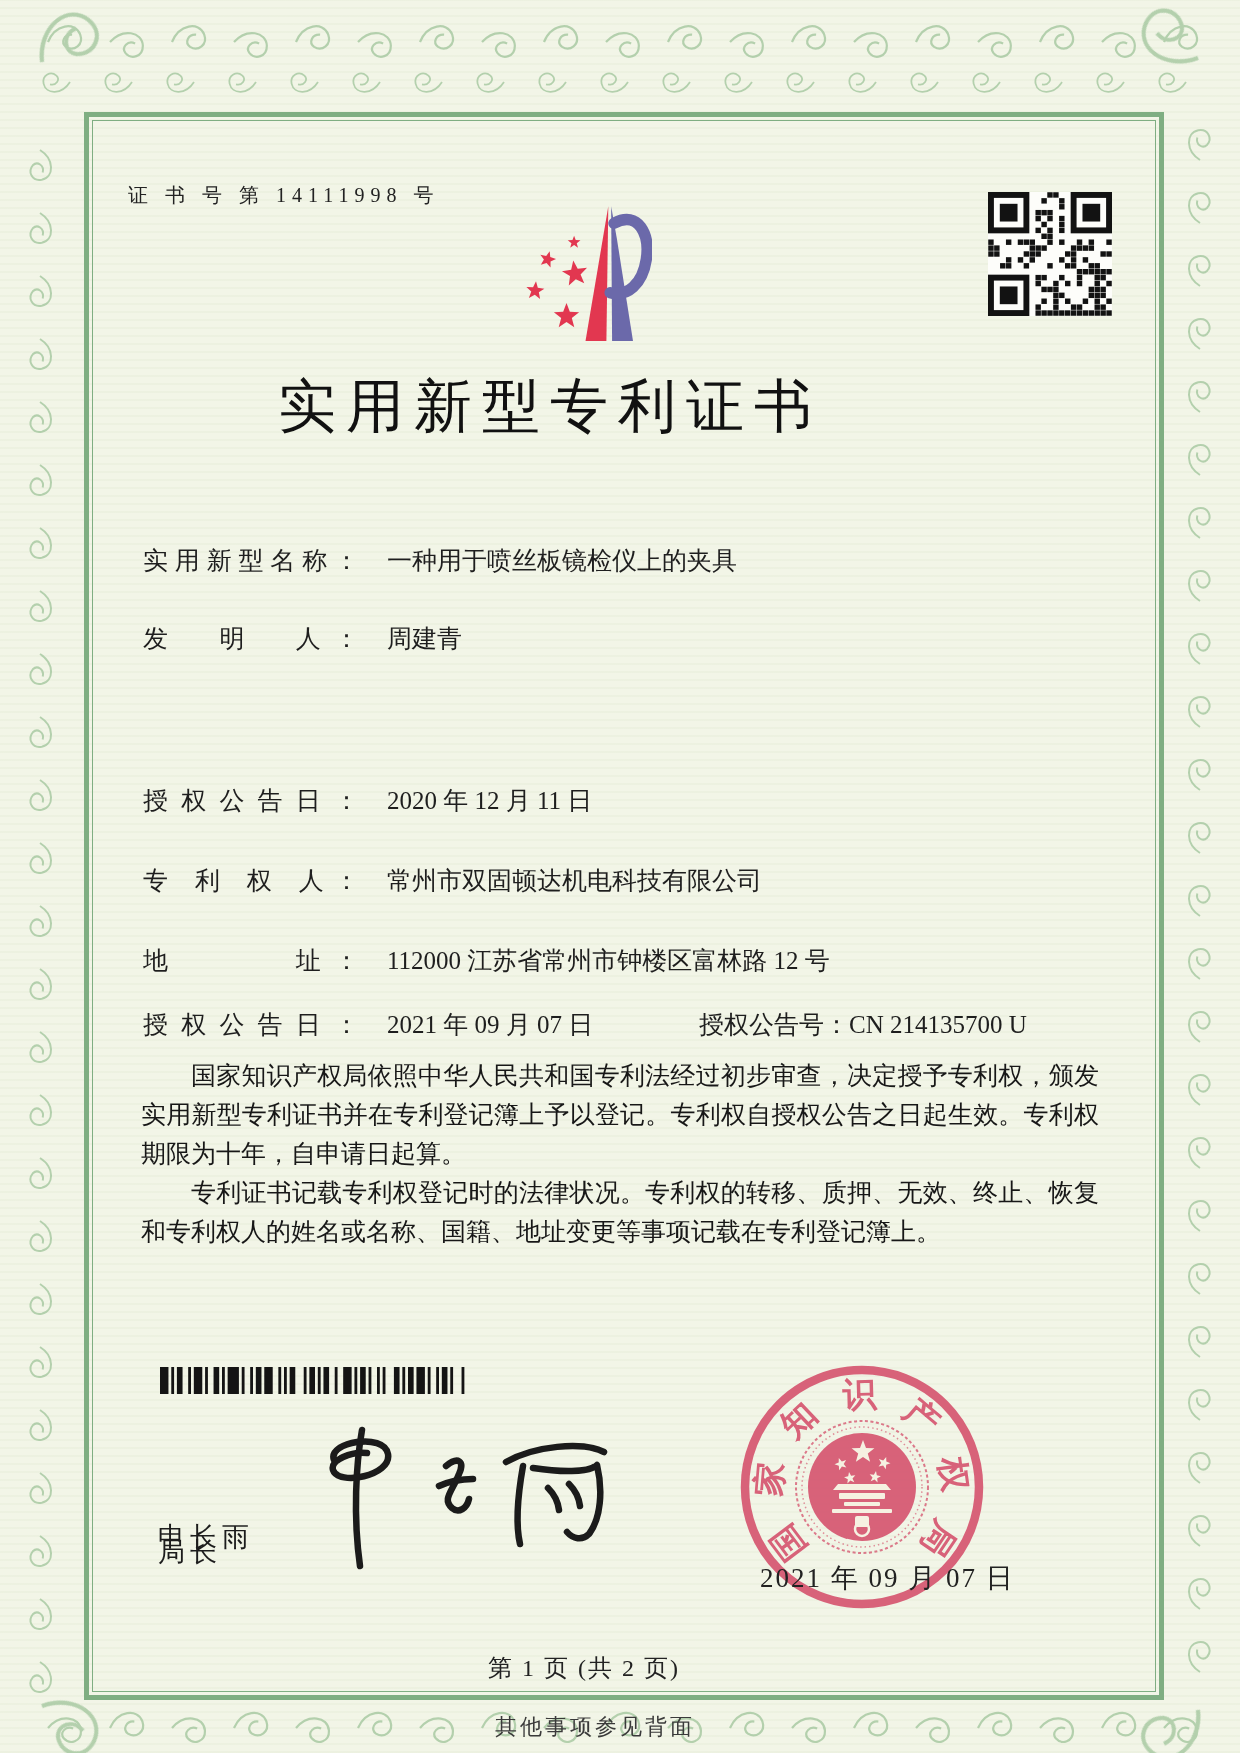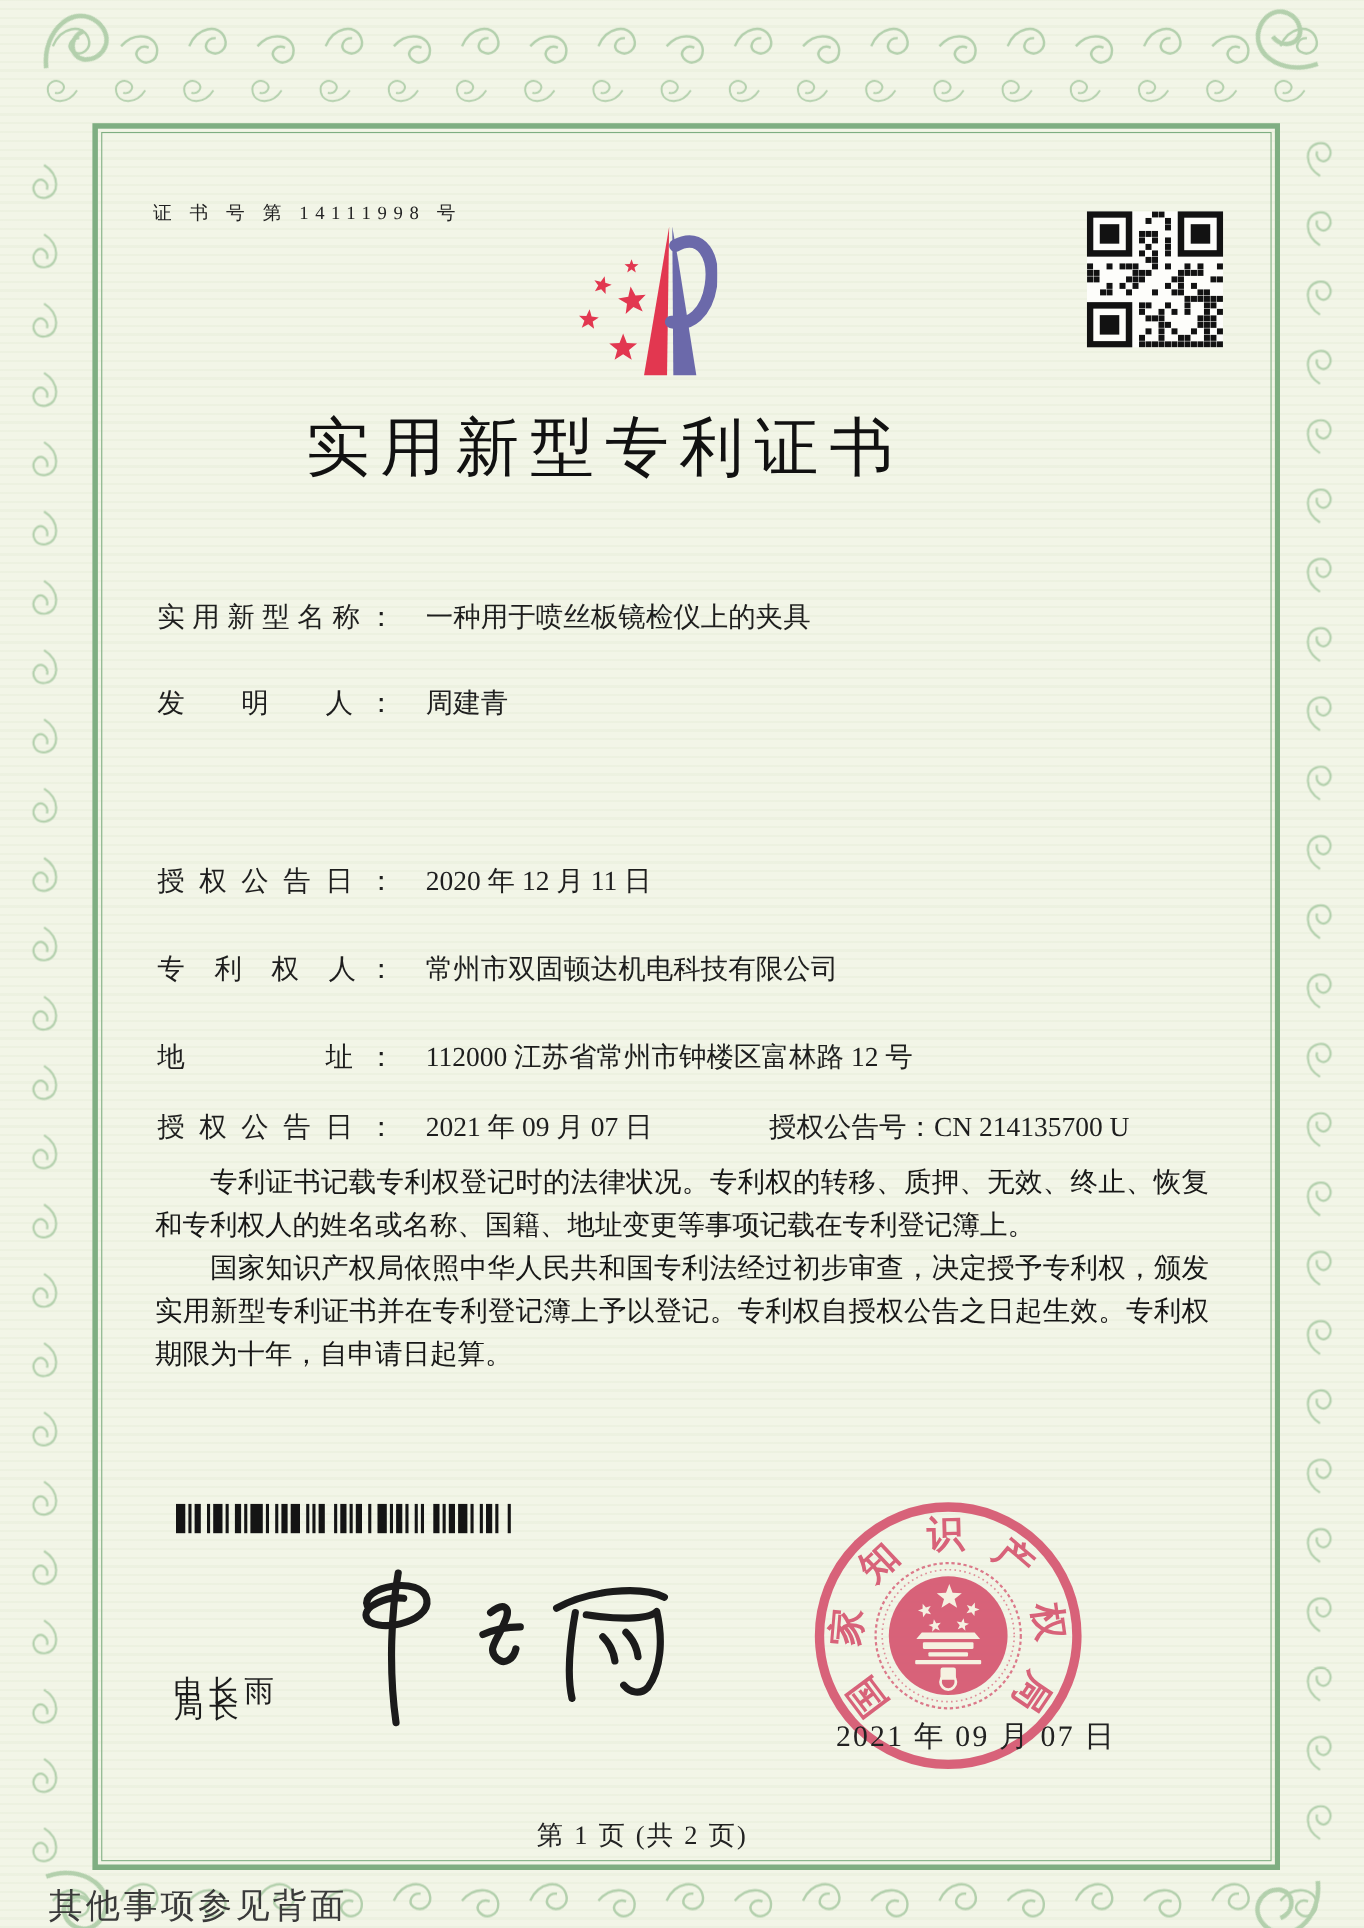--- a/index.html
+++ b/index.html
@@ -20,21 +20,21 @@
   
   .frame{
     position:absolute;left:84px;top:112px;right:76px;bottom:53px;
     border:5px solid #7fae82;
   }
   .frame::after{
     content:"";position:absolute;inset:3px;border:1.5px solid #7fae82;
   }
   .cert-no{
     position:absolute;left:128px;top:182px;
-    font-size:17px;letter-spacing:6px;color:#222;white-space:nowrap;margin-left:11px;
+    font-size:20px;letter-spacing:6px;color:#222;white-space:nowrap;
   }
   .title{
     position:absolute;left:0;width:1100px;top:368px;text-align:center;
     font-size:58px;font-weight:400;letter-spacing:10px;color:#111;white-space:nowrap;
   }
   .field{
     position:absolute;left:143px;font-size:25px;color:#1e1e1e;white-space:nowrap;
   }
   .f-label{
     display:inline-block;width:216px;text-align:justify;text-align-last:justify;
@@ -54,22 +54,22 @@
            font-family:"Liberation Serif",serif;}
   .seal-date{
     position:absolute;left:760px;top:1560px;font-size:27px;letter-spacing:2px;
     color:#222;white-space:nowrap;
   }
   .page-num{
     position:absolute;left:0;right:72px;top:1652px;text-align:center;
     font-size:24px;color:#222;letter-spacing:2px;
   }
   .back-note{
-    position:absolute;left:0;right:50px;top:1712px;text-align:left;
-    font-size:31px;color:#3a3a3a;letter-spacing:3px;padding-left:44px;
+    position:absolute;left:0;right:50px;top:1712px;text-align:center;
+    font-size:22px;color:#3a3a3a;letter-spacing:3px;
   }
   .logo-svg{position:absolute;left:462px;top:172px;}
   .qr-svg{position:absolute;left:988px;top:192px;}
   .bar-svg{position:absolute;left:160px;top:1367px;}
 </style>
 </head>
 <body>
 
 <div class="page">
 
@@ -357,22 +357,22 @@
   <div class="field" style="top:944px">
     <span class="f-label">地　　　址：</span><span class="f-value">112000 江苏省常州市钟楼区富林路 12 号</span>
   </div>
 
   <div class="field" style="top:1008px">
     <span class="f-label">授权公告日：</span><span class="f-value">2021 年 09 月 07 日</span>
     <span class="grant-right"><span>授权公告号：</span><span>CN 214135700 U</span></span>
   </div>
 
   <div class="bodytext">
+    <p>国家知识产权局依照中华人民共和国专利法经过初步审查，决定授予专利权，颁发实用新型专利证书并在专利登记簿上予以登记。专利权自授权公告之日起生效。专利权期限为十年，自申请日起算。</p>
     <p>专利证书记载专利权登记时的法律状况。专利权的转移、质押、无效、终止、恢复和专利权人的姓名或名称、国籍、地址变更等事项记载在专利登记簿上。</p>
-    <p>国家知识产权局依照中华人民共和国专利法经过初步审查，决定授予专利权，颁发实用新型专利证书并在专利登记簿上予以登记。专利权自授权公告之日起生效。专利权期限为十年，自申请日起算。</p>
   </div>
 
   <svg class="bar-svg" width="310" height="27" viewBox="0 0 310 27">
       <rect x="0.00" y="0" width="8.45" height="27" fill="#141414"></rect>
       <rect x="11.27" y="0" width="2.82" height="27" fill="#141414"></rect>
       <rect x="16.91" y="0" width="5.64" height="27" fill="#141414"></rect>
       <rect x="28.18" y="0" width="2.82" height="27" fill="#141414"></rect>
       <rect x="33.82" y="0" width="8.45" height="27" fill="#141414"></rect>
       <rect x="45.09" y="0" width="2.82" height="27" fill="#141414"></rect>
       <rect x="53.55" y="0" width="5.64" height="27" fill="#141414"></rect>

